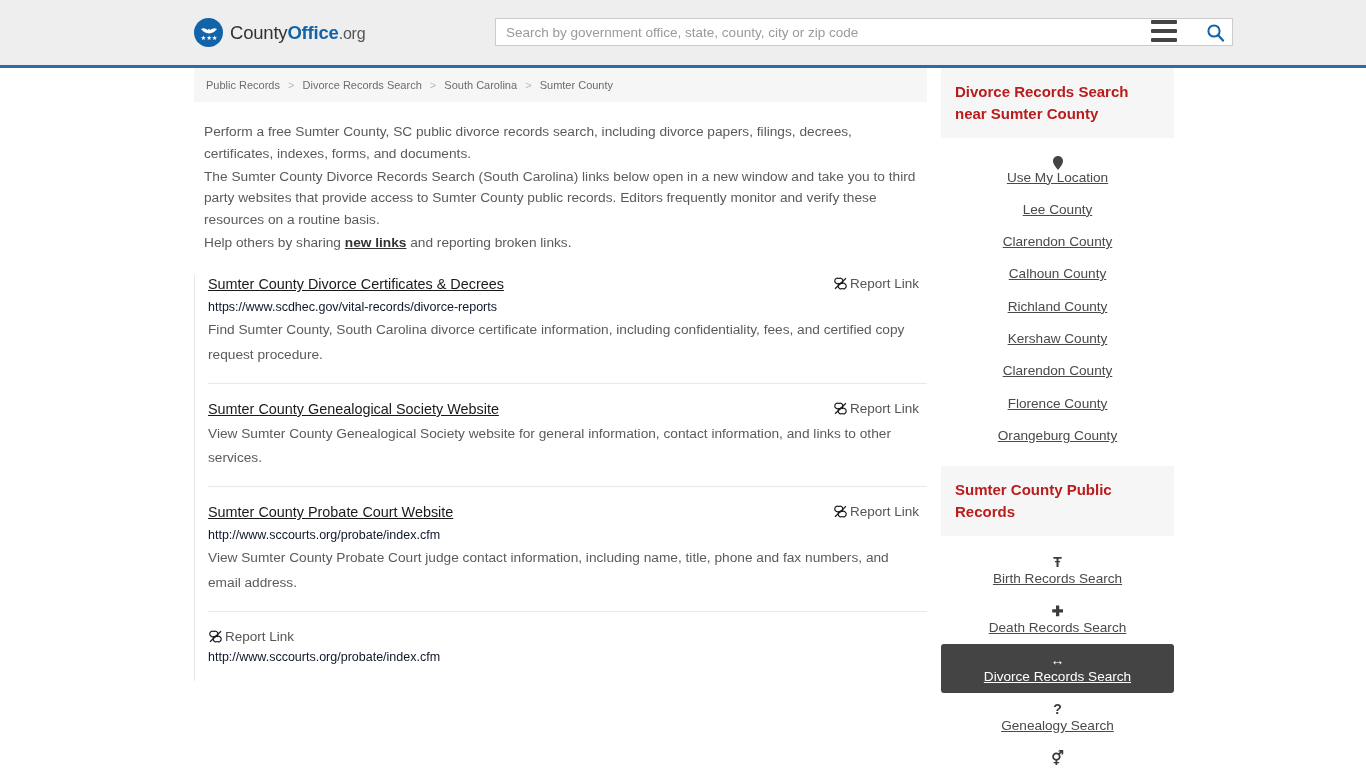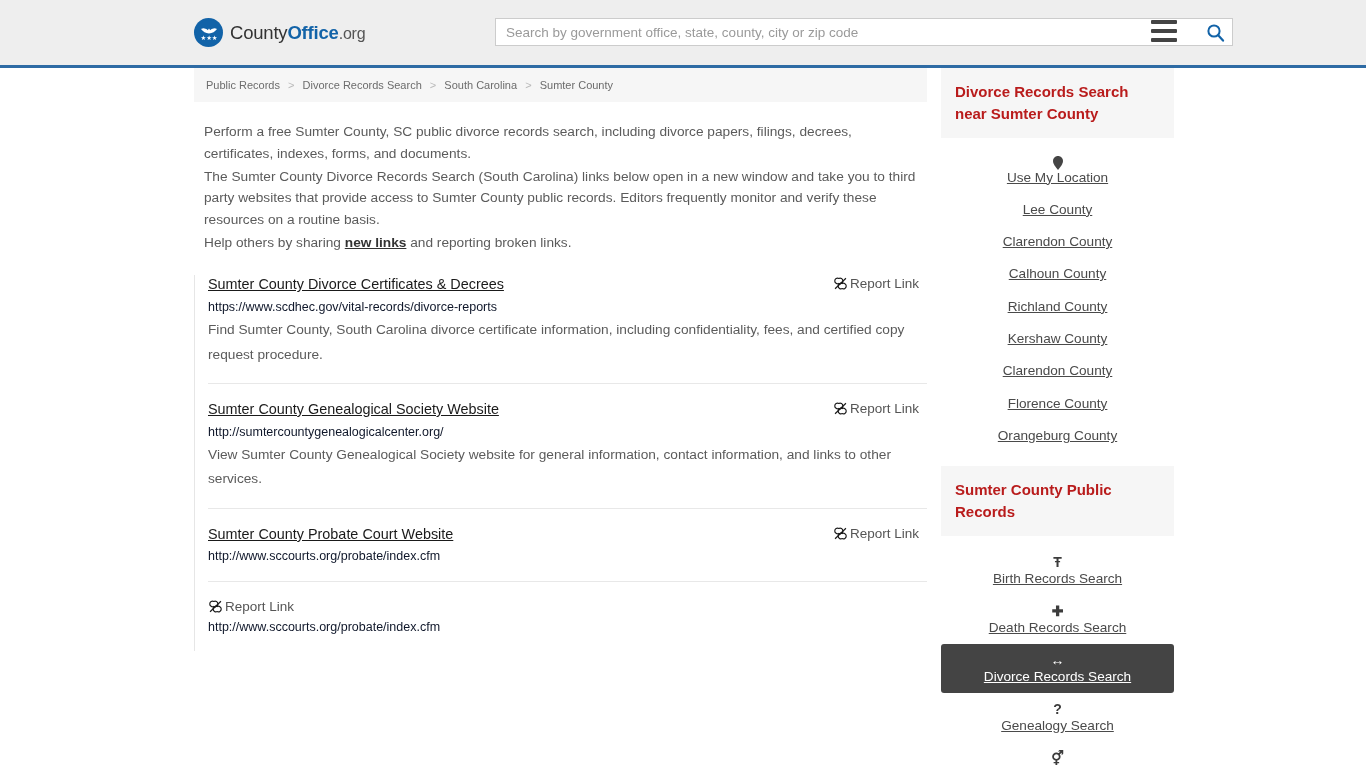--- a/index.html
+++ b/index.html
@@ -333,37 +333,37 @@
               <a class="result-title" href="#">Sumter County Genealogical Society Website</a>
               <a class="report-link" href="#">
                 <svg width="15" height="15" viewBox="0 0 16 16" aria-hidden="true">
                   <path d="M6.2 2.6 A3 3 0 1 1 6.2 8.0 A3 3 0 1 1 6.2 2.6 Z" fill="none" stroke="#1a1a1a" stroke-width="1.25"></path>
                   <path d="M9.8 8.0 A3 3 0 1 1 9.8 13.4 A3 3 0 1 1 9.8 8.0 Z" fill="none" stroke="#1a1a1a" stroke-width="1.25"></path>
                   <line x1="2.2" y1="13.6" x2="13.8" y2="2.4" stroke="#1a1a1a" stroke-width="1.25"></line>
                 </svg>
                 <span>Report Link</span>
               </a>
             </div>
-            <a class="result-url" href="#">http://sumtercountygenealogicalcenter.org/</a>
             <div class="result-desc">View Sumter County Genealogical Society website for general information, contact information, and links to other services.</div>
           </div>
 
           <div class="result">
             <div class="result-head">
               <a class="result-title" href="#">Sumter County Probate Court Website</a>
               <a class="report-link" href="#">
                 <svg width="15" height="15" viewBox="0 0 16 16" aria-hidden="true">
                   <path d="M6.2 2.6 A3 3 0 1 1 6.2 8.0 A3 3 0 1 1 6.2 2.6 Z" fill="none" stroke="#1a1a1a" stroke-width="1.25"></path>
                   <path d="M9.8 8.0 A3 3 0 1 1 9.8 13.4 A3 3 0 1 1 9.8 8.0 Z" fill="none" stroke="#1a1a1a" stroke-width="1.25"></path>
                   <line x1="2.2" y1="13.6" x2="13.8" y2="2.4" stroke="#1a1a1a" stroke-width="1.25"></line>
                 </svg>
                 <span>Report Link</span>
               </a>
             </div>
             <a class="result-url" href="#">http://www.sccourts.org/probate/index.cfm</a>
+            <div class="result-desc">View Sumter County Probate Court judge contact information, including name, title, phone and fax numbers, and email address.</div>
           </div>
 
           <div class="result">
             <div class="result-head">
               <a class="report-link" href="#">
                 <svg width="15" height="15" viewBox="0 0 16 16" aria-hidden="true">
                   <path d="M6.2 2.6 A3 3 0 1 1 6.2 8.0 A3 3 0 1 1 6.2 2.6 Z" fill="none" stroke="#1a1a1a" stroke-width="1.25"></path>
                   <path d="M9.8 8.0 A3 3 0 1 1 9.8 13.4 A3 3 0 1 1 9.8 8.0 Z" fill="none" stroke="#1a1a1a" stroke-width="1.25"></path>
                   <line x1="2.2" y1="13.6" x2="13.8" y2="2.4" stroke="#1a1a1a" stroke-width="1.25"></line>
                 </svg>

